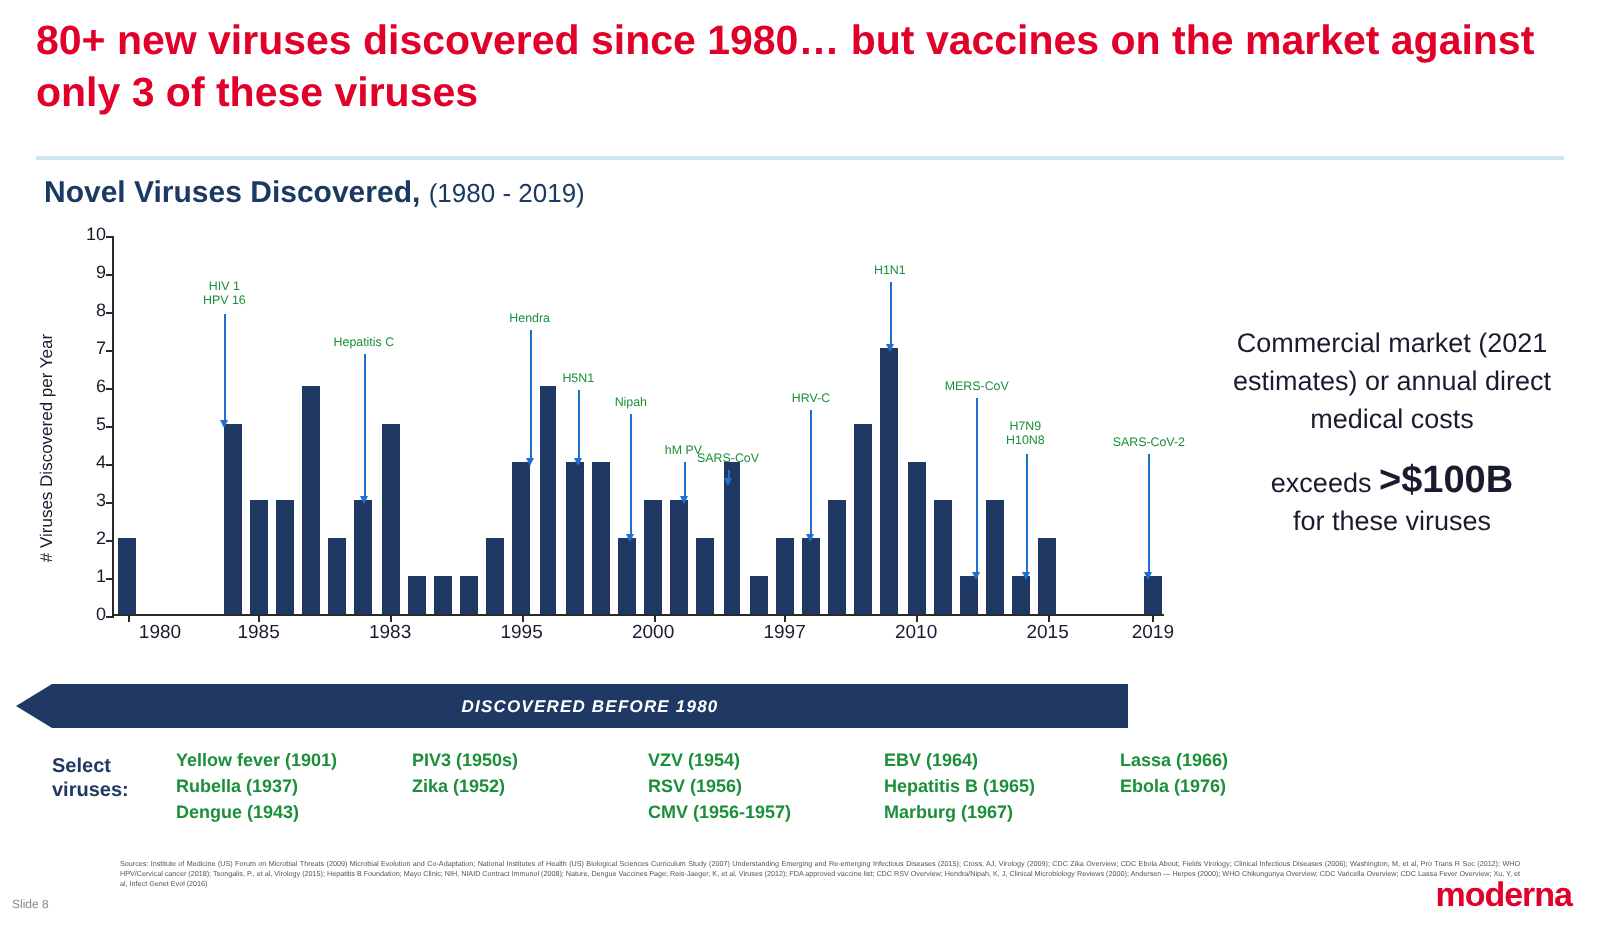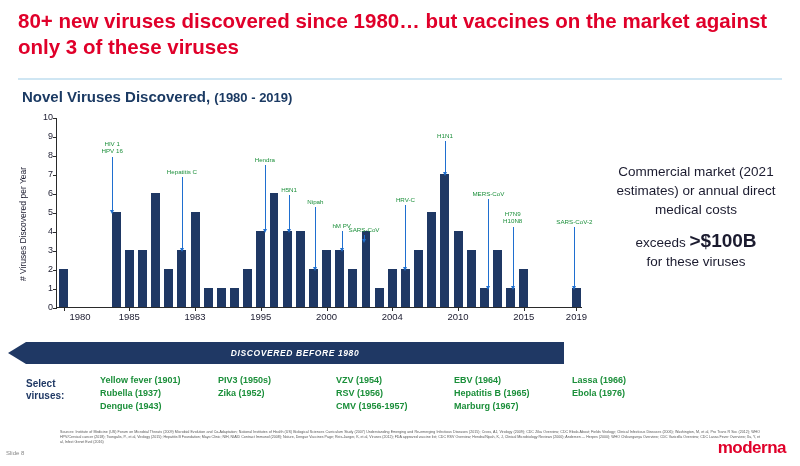--- a/index.html
+++ b/index.html
@@ -14,21 +14,21 @@
   .title{
     position:absolute;left:18px;top:8px;width:760px;
     font-size:20.5px;line-height:26px;font-weight:bold;color:#e0002a;
   }
   .rule{
     position:absolute;left:18px;top:78px;width:764px;height:2px;background:#cfe6f3;
   }
   .subtitle{
     position:absolute;left:22px;top:88px;font-size:15px;font-weight:bold;color:#1b3a63;
   }
-  .subtitle .years{font-weight:bold;font-size:13px;}
+  .subtitle .years{font-weight:normal;font-size:13px;}
   
   .chartbox{
     position:absolute;left:22px;top:118px;width:560px;height:212px;
   }
   .ylabel{
     position:absolute;left:-4px;top:0;width:212px;height:14px;
     transform:rotate(-90deg);transform-origin:0 0;
     translate:0 212px;
     font-size:8.5px;color:#1b1b2f;text-align:center;
   }
@@ -136,21 +136,21 @@
       <div class="xtick" style="left: 23px;">1980</div>
       <div class="xtickmark" style="left: 6.575px;"></div>
       <div class="xtick" style="left: 72.325px;">1985</div>
       <div class="xtickmark" style="left: 72.325px;"></div>
       <div class="xtick" style="left: 138.075px;">1983</div>
       <div class="xtickmark" style="left: 138.075px;"></div>
       <div class="xtick" style="left: 203.825px;">1995</div>
       <div class="xtickmark" style="left: 203.825px;"></div>
       <div class="xtick" style="left: 269.575px;">2000</div>
       <div class="xtickmark" style="left: 269.575px;"></div>
-      <div class="xtick" style="left: 335.325px;">2004</div>
+      <div class="xtick" style="left: 335.325px;">1997</div>
       <div class="xtickmark" style="left: 335.325px;"></div>
       <div class="xtick" style="left: 401.075px;">2010</div>
       <div class="xtickmark" style="left: 401.075px;"></div>
       <div class="xtick" style="left: 466.825px;">2015</div>
       <div class="xtickmark" style="left: 466.825px;"></div>
       <div class="xtick" style="left: 519.425px;">2019</div>
       <div class="xtickmark" style="left: 519.425px;"></div>
       <div class="bar" title="1980: 2" style="left: 2.104px; width: 8.942px; height: 38px;"></div>
       <div class="bar" title="1984: 5" style="left: 54.704px; width: 8.942px; height: 95px;"></div>
       <div class="bar" title="1985: 3" style="left: 67.854px; width: 8.942px; height: 57px;"></div>
@@ -244,21 +244,21 @@
     <span>exceeds</span>
     <span class="big">&gt;$100B</span>
   </div>
   <div>for these viruses</div>
 </div>
 
 <div class="banner-arrow"></div>
 <div class="banner">DISCOVERED BEFORE 1980</div>
 
 <div class="selectlbl">Select viruses:</div>
-<div class="vgrid" id="vgrid" style="grid-template-columns: 118px 118px 118px 118px 100px; margin-left: 12px;">
+<div class="vgrid" id="vgrid" style="grid-template-columns: 118px 118px 118px 118px 100px;">
     <div>
       <div>Yellow fever (1901)</div>
       <div>Rubella (1937)</div>
       <div>Dengue (1943)</div>
     </div>
     <div>
       <div>PIV3 (1950s)</div>
       <div>Zika (1952)</div>
     </div>
     <div>

